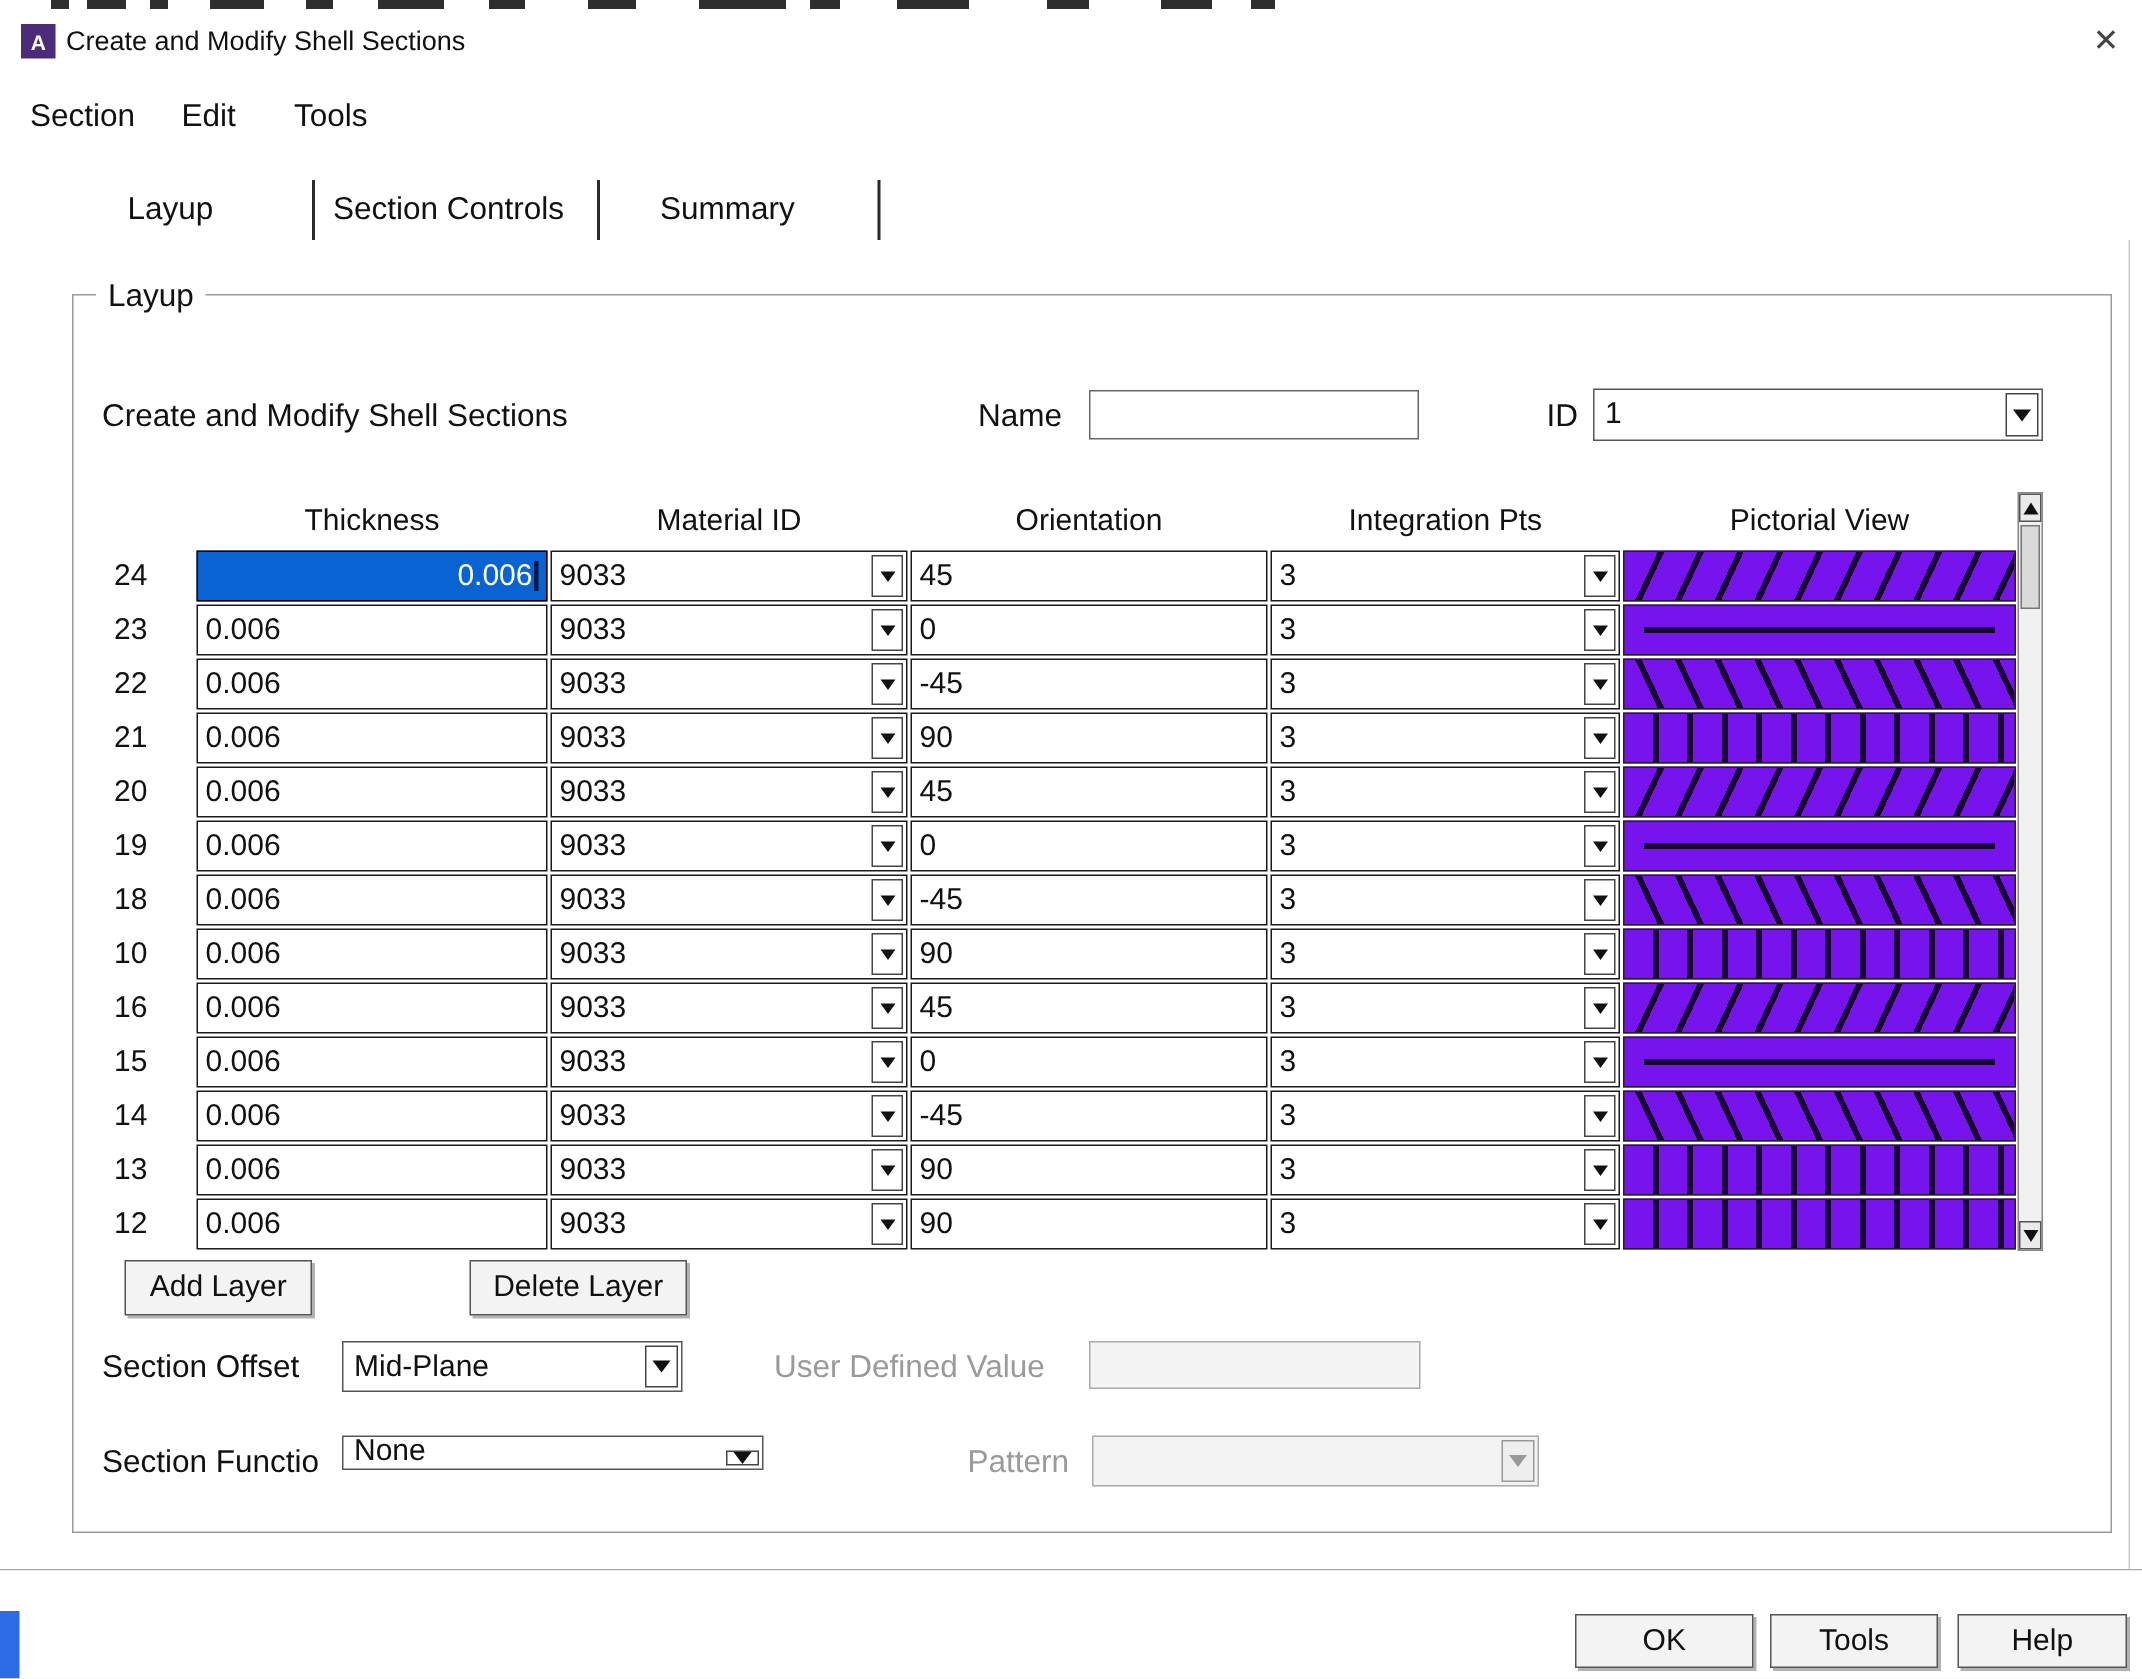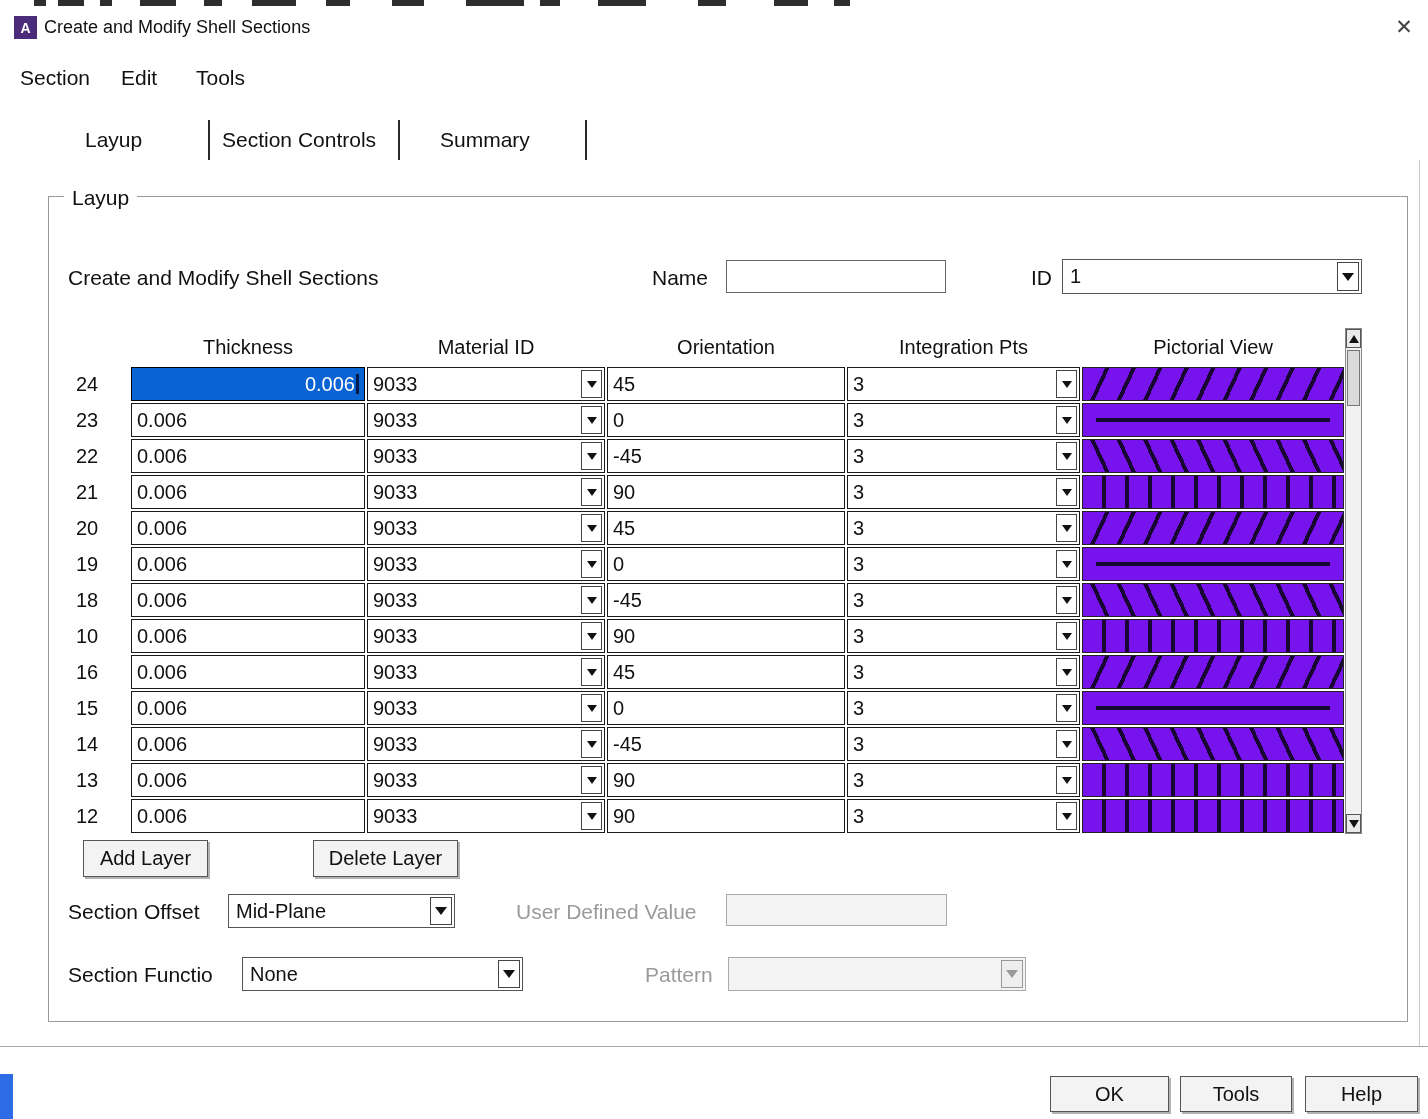--- a/index.html
+++ b/index.html
@@ -82,21 +82,21 @@
   .btn-ok{left:1050px;top:1076px;width:119px;height:36px;}
   .btn-cancel{left:1180px;top:1076px;width:112px;height:36px;}
   .btn-help{left:1305px;top:1076px;width:113px;height:36px;}
   
   .so-label{position:absolute;left:68px;top:900px;font-size:21px;}
   .so-combo{position:absolute;left:228px;top:894px;width:227px;height:34px;text-align:center;}
   .udv-label{position:absolute;left:516px;top:900px;font-size:21px;color:#9a9a9a;}
   .udv-input{position:absolute;left:726px;top:894px;width:221px;height:32px;background:#f3f3f3;
     border:1px solid #aaa;font-family:inherit;}
   .sf-label{position:absolute;left:68px;top:963px;font-size:21px;white-space:nowrap;}
-  .sf-combo{position:absolute;left:242px;top:957px;width:281px;height:34px;}
+  .sf-combo{position:absolute;left:228px;top:957px;width:281px;height:23px;align-items:flex-end;}
   .pattern-label{position:absolute;left:645px;top:963px;font-size:21px;color:#9a9a9a;}
   .pattern-combo{position:absolute;left:728px;top:957px;width:298px;height:34px;border-color:#aaa;background:#f3f3f3;}
   .pattern-combo .arrow-box{border-color:#999;background:#eee;}
   .pattern-combo .arrow-down{border-top-color:#999;}
   
   .bottom-sep{position:absolute;left:0;top:1046px;width:1428px;height:2px;border-top:1px solid #a8a8a8;border-bottom:1px solid #ffffff;}
   .corner-blue{position:absolute;left:0;top:1074px;width:13px;height:45px;background:#2e6ce6;}
 </style>
 </head>
 <body>

